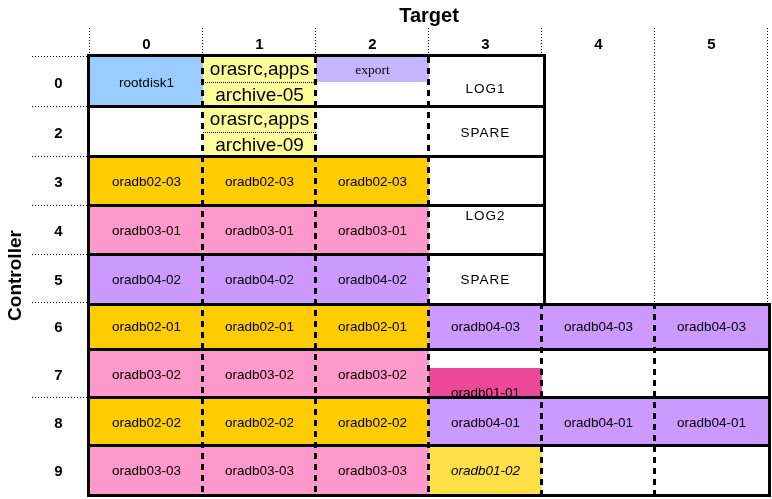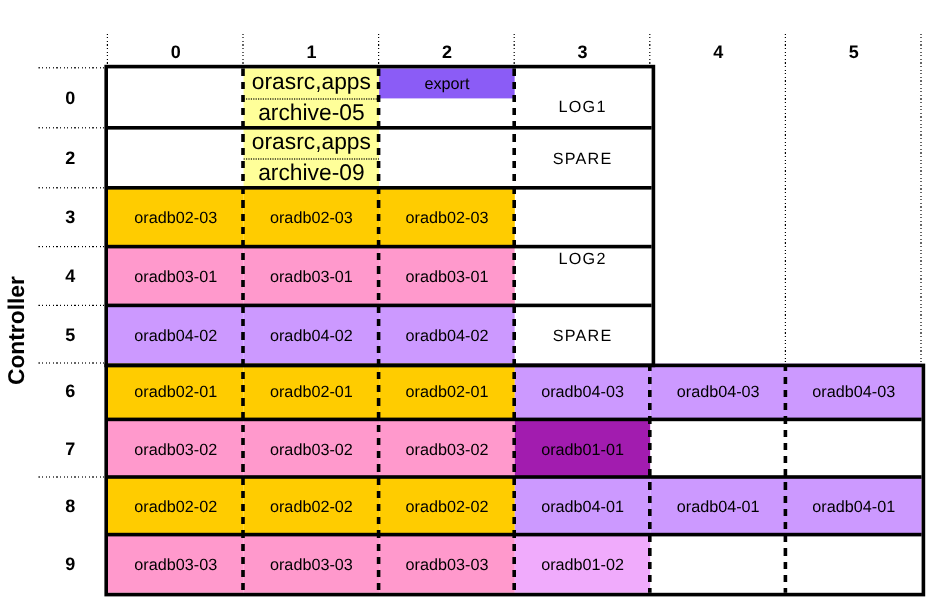--- a/index.html
+++ b/index.html
@@ -36,45 +36,47 @@
   .vdot{position:absolute;width:1px;
     background:repeating-linear-gradient(to bottom,#000 0px,#000 1px,transparent 1px,transparent 3px);}
   .hdot{position:absolute;height:1px;
     background:repeating-linear-gradient(to right,#000 0px,#000 1px,transparent 1px,transparent 3px);}
 </style>
 </head>
 <body>
 
 <div class="stage">
 
+  <div class="title-h">Target</div>
   <div class="title-v">Controller</div>
 
   <div class="colhead" style="left:90px">0</div>
   <div class="colhead" style="left:203px">1</div>
   <div class="colhead" style="left:316px">2</div>
   <div class="colhead" style="left:429px">3</div>
   <div class="colhead" style="left:542px">4</div>
   <div class="colhead" style="left:655px">5</div>
 
   <div class="rowhead" style="top:57px;height:50px">0</div>
   <div class="rowhead" style="top:107px;height:50px">2</div>
   <div class="rowhead" style="top:157px;height:49px">3</div>
   <div class="rowhead" style="top:206px;height:49px">4</div>
   <div class="rowhead" style="top:255px;height:48px">5</div>
   <div class="rowhead" style="top:303px;height:47px">6</div>
   <div class="rowhead" style="top:350px;height:48px">7</div>
   <div class="rowhead" style="top:398px;height:48px">8</div>
   <div class="rowhead" style="top:446px;height:48px">9</div>
 
+  <div class="cell" style="left: 90px; top: 57px; width: 113px; height: 50px; background: rgb(153, 204, 255);">rootdisk1</div>
   <div class="cell two-line" style="left: 203px; top: 57px; width: 113px; height: 50px; background: rgb(255, 255, 153);">
     <div class="half top">orasrc,apps</div>
     <div class="half">archive-05</div>
   </div>
   <div class="cell bandwrap" style="left:316px;top:57px;width:113px;height:50px">
-    <div class="band" style="background: #8b5cf6;">export</div>
+    <div class="band" style="background: #c4b5fd; font-family: Liberation Serif, serif;">export</div>
   </div>
   <div class="cell sp" style="left:429px;top:57px;width:113px;height:62px">LOG1</div>
 
   <div class="cell two-line" style="left: 203px; top: 107px; width: 113px; height: 50px; background: rgb(255, 255, 153);">
     <div class="half top">orasrc,apps</div>
     <div class="half">archive-09</div>
   </div>
   <div class="cell" style="left:316px;top:107px;width:113px;height:50px"></div>
   <div class="cell sp" style="left:429px;top:107px;width:113px;height:50px">SPARE</div>
 
@@ -95,35 +97,35 @@
   <div class="cell" style="left: 90px; top: 303px; width: 113px; height: 47px; background: rgb(255, 204, 0);">oradb02-01</div>
   <div class="cell" style="left: 203px; top: 303px; width: 113px; height: 47px; background: rgb(255, 204, 0);">oradb02-01</div>
   <div class="cell" style="left: 316px; top: 303px; width: 113px; height: 47px; background: rgb(255, 204, 0);">oradb02-01</div>
   <div class="cell" style="left: 429px; top: 303px; width: 113px; height: 47px; background: rgb(204, 153, 255);">oradb04-03</div>
   <div class="cell" style="left: 542px; top: 303px; width: 113px; height: 47px; background: rgb(204, 153, 255);">oradb04-03</div>
   <div class="cell" style="left: 655px; top: 303px; width: 113px; height: 47px; background: rgb(204, 153, 255);">oradb04-03</div>
 
   <div class="cell" style="left: 90px; top: 350px; width: 113px; height: 48px; background: rgb(255, 153, 204);">oradb03-02</div>
   <div class="cell" style="left: 203px; top: 350px; width: 113px; height: 48px; background: rgb(255, 153, 204);">oradb03-02</div>
   <div class="cell" style="left: 316px; top: 350px; width: 113px; height: 48px; background: rgb(255, 153, 204);">oradb03-02</div>
-  <div class="cell" style="left: 429px; top: 350px; width: 113px; height: 48px; background: #a21caf;">oradb01-01</div>
+  <div class="cell" style="left: 429px; top: 368px; width: 113px; height: 48px; background: #ec4899;">oradb01-01</div>
   <div class="cell" style="left:542px;top:350px;width:113px;height:48px"></div>
   <div class="cell" style="left:655px;top:350px;width:113px;height:48px"></div>
 
   <div class="cell" style="left: 90px; top: 398px; width: 113px; height: 48px; background: rgb(255, 204, 0);">oradb02-02</div>
   <div class="cell" style="left: 203px; top: 398px; width: 113px; height: 48px; background: rgb(255, 204, 0);">oradb02-02</div>
   <div class="cell" style="left: 316px; top: 398px; width: 113px; height: 48px; background: rgb(255, 204, 0);">oradb02-02</div>
   <div class="cell" style="left: 429px; top: 398px; width: 113px; height: 48px; background: rgb(204, 153, 255);">oradb04-01</div>
   <div class="cell" style="left: 542px; top: 398px; width: 113px; height: 48px; background: rgb(204, 153, 255);">oradb04-01</div>
   <div class="cell" style="left: 655px; top: 398px; width: 113px; height: 48px; background: rgb(204, 153, 255);">oradb04-01</div>
 
   <div class="cell" style="left: 90px; top: 446px; width: 113px; height: 48px; background: rgb(255, 153, 204);">oradb03-03</div>
   <div class="cell" style="left: 203px; top: 446px; width: 113px; height: 48px; background: rgb(255, 153, 204);">oradb03-03</div>
   <div class="cell" style="left: 316px; top: 446px; width: 113px; height: 48px; background: rgb(255, 153, 204);">oradb03-03</div>
-  <div class="cell" style="left: 429px; top: 446px; width: 113px; height: 48px; background: #f0abfc;">oradb01-02</div>
+  <div class="cell" style="left: 429px; top: 446px; width: 113px; height: 48px; background: #fde047; font-style: italic;">oradb01-02</div>
   <div class="cell" style="left:542px;top:446px;width:113px;height:48px"></div>
   <div class="cell" style="left:655px;top:446px;width:113px;height:48px"></div>
 
   <div class="vdash" style="left:201px;top:57px;height:437px"></div>
   <div class="vdash" style="left:314px;top:57px;height:437px"></div>
   <div class="vdash" style="left:427px;top:57px;height:437px"></div>
   <div class="vdash" style="left:540px;top:303px;height:191px"></div>
   <div class="vdash" style="left:653px;top:303px;height:191px"></div>
 
   <div class="hline" style="left:90px;top:105px;width:453px"></div>

